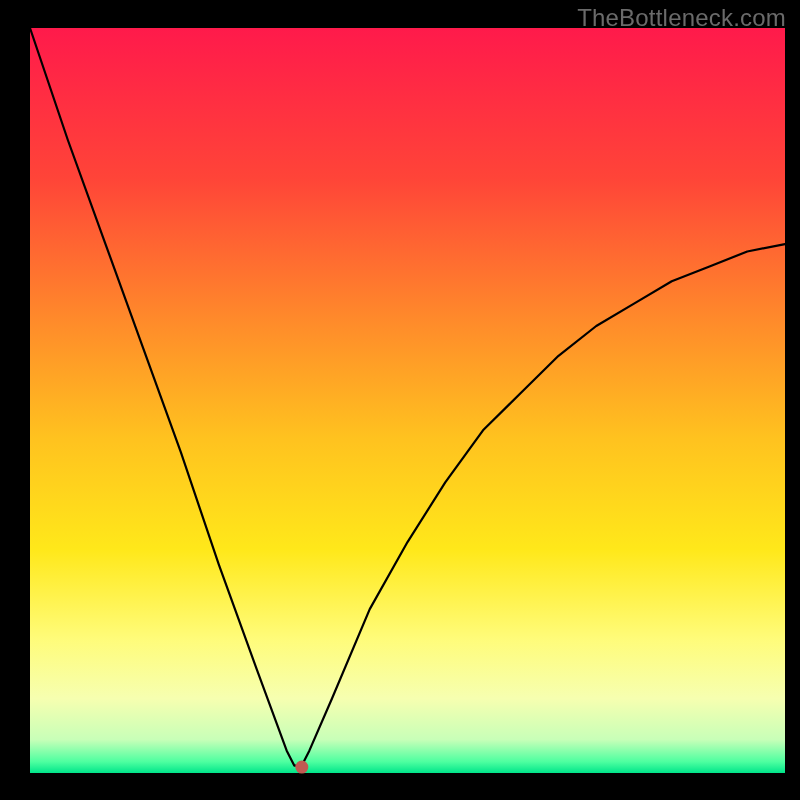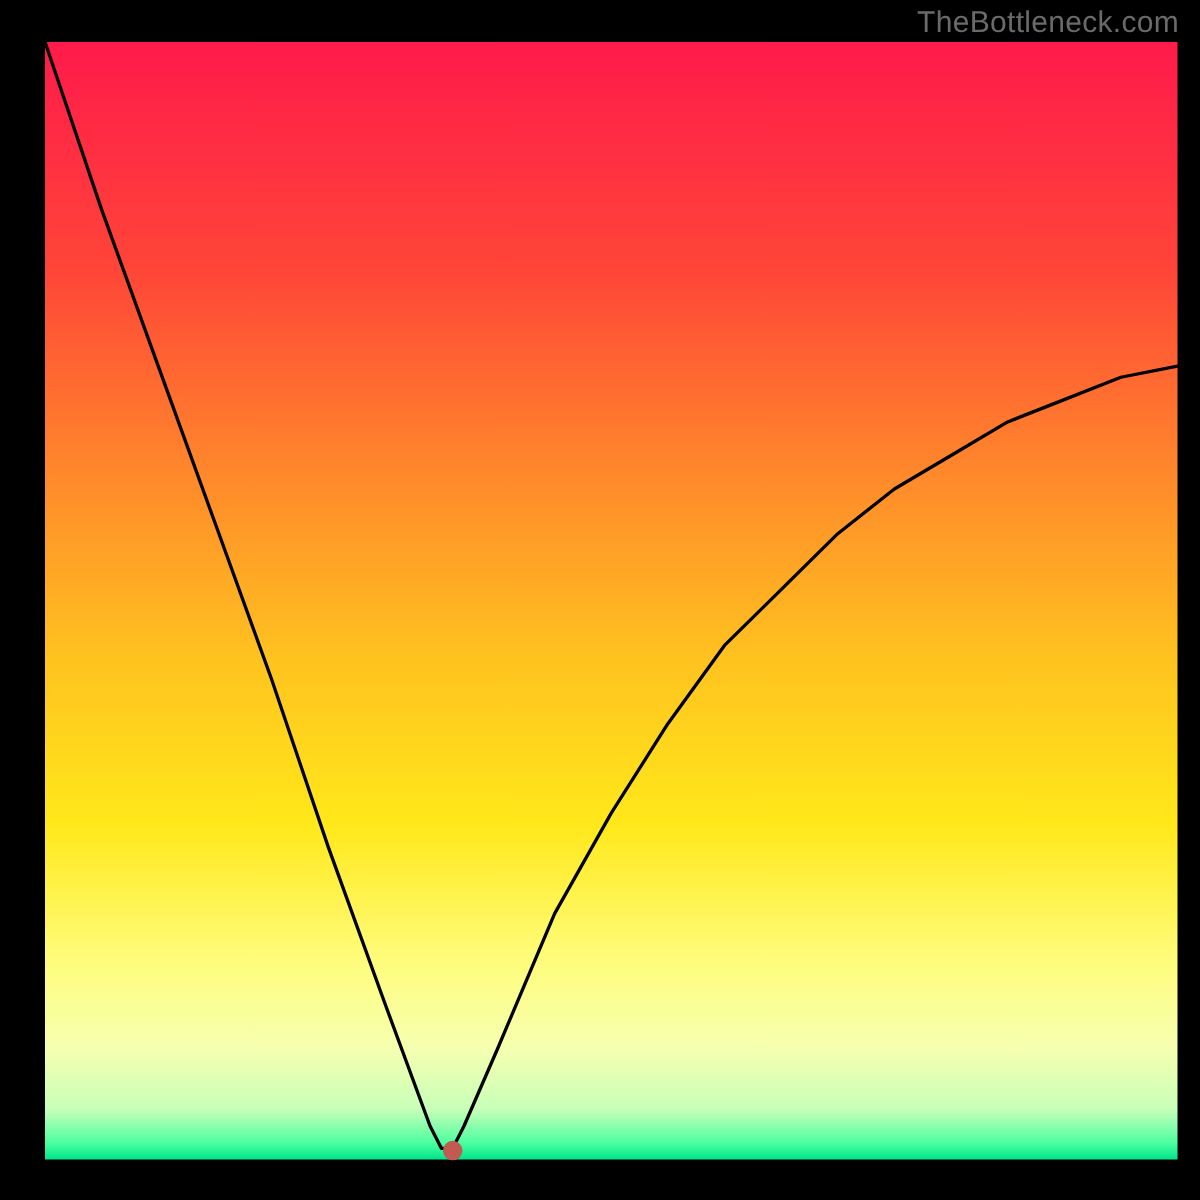--- a/index.html
+++ b/index.html
@@ -17,21 +17,21 @@
     height: 800px;
   }
   svg {
     display: block;
   }
   .watermark {
     position: absolute;
     top: 4px;
     right: 14px;
     color: #6a6a6a;
-    font-size: 20px;
+    font-size: 24px;
     letter-spacing: 0.2px;
     font-weight: 400;
     user-select: none;
   }
 </style>
 </head>
 <body>
 
 <div class="canvas-wrap">
   <svg id="chart-svg" width="800" height="800" viewBox="0 0 800 800">

